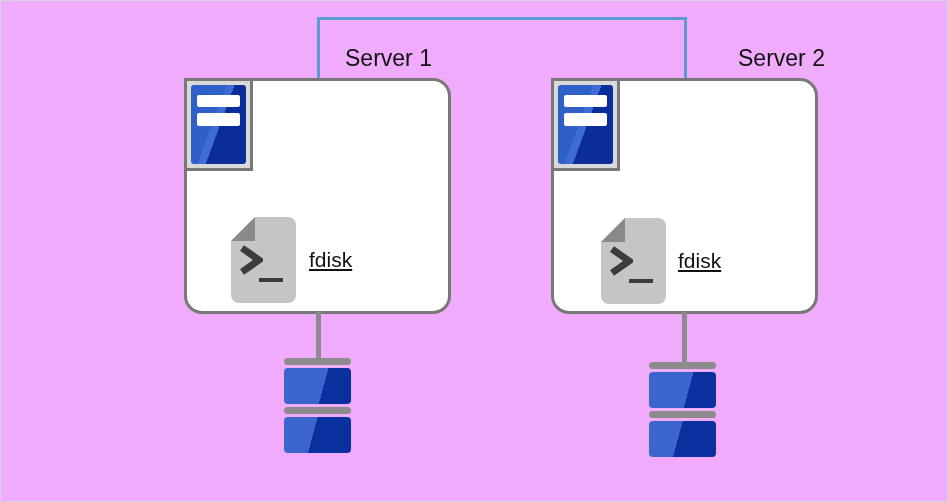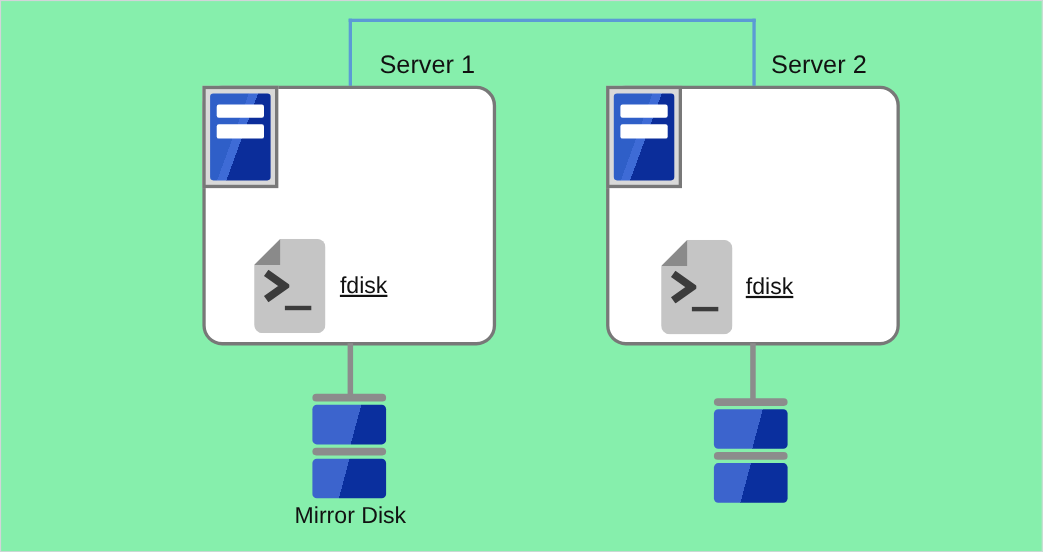--- a/index.html
+++ b/index.html
@@ -3,21 +3,21 @@
 <meta charset="utf-8">
 <style>
   * { margin: 0; padding: 0; box-sizing: border-box; }
   html, body { background: #ffffff; }
   body { font-family: "Liberation Sans", sans-serif; }
 
   .canvas {
     position: relative;
     width: 948px;
     height: 502px;
-    background: #86efac;
+    background: #f0abfc;
     border: 1px solid #d2d5d9;
     overflow: hidden;
   }
 
   
   .link-u {
     position: absolute;
     left: 316px; top: 16px;
     width: 370px; height: 61px;
     border-top: 3px solid #5b9bd5;
@@ -25,21 +25,21 @@
     border-right: 3px solid #5b9bd5;
   }
 
   .node-label {
     position: absolute;
     font-size: 23px;
     color: #111111;
     white-space: nowrap;
   }
   .lbl-s1 { left: 344px; top: 44px; }
-  .lbl-s2 { left: 700px; top: 44px; }
+  .lbl-s2 { left: 737px; top: 44px; }
 
   .server-box {
     position: absolute;
     top: 77px;
     width: 267px; height: 236px;
     background: #ffffff;
     border: 3px solid #787878;
     border-radius: 18px;
   }
   .b1 { left: 183px; }
@@ -220,15 +220,14 @@
     <div class="dbar dbar-mid"></div>
     <div class="platter pl2"></div>
   </div>
   <div class="disk d2">
     <div class="dbar dbar-top"></div>
     <div class="platter pl1"></div>
     <div class="dbar dbar-mid"></div>
     <div class="platter pl2"></div>
   </div>
 
-  <div class="disk-label">Mirror Disk</div>
 
 </div>
 
 </body></html>

